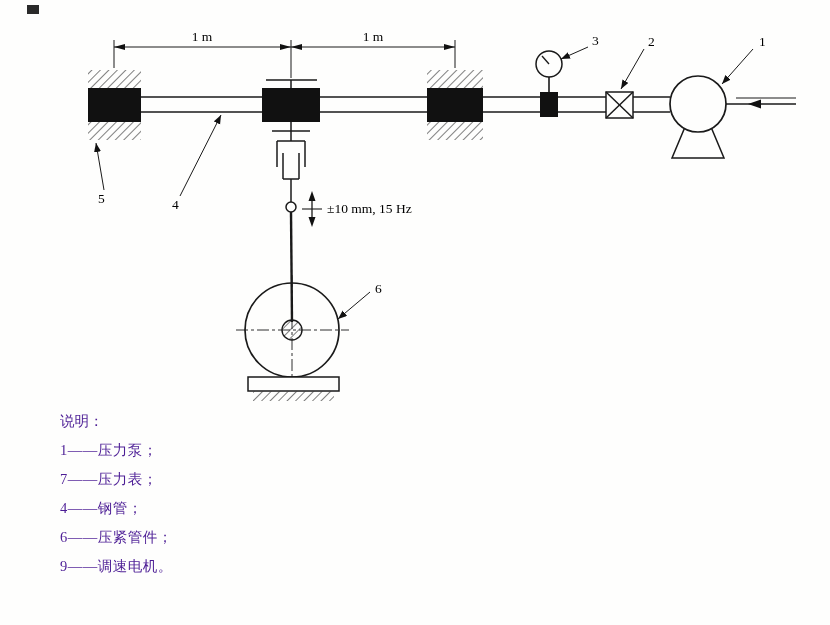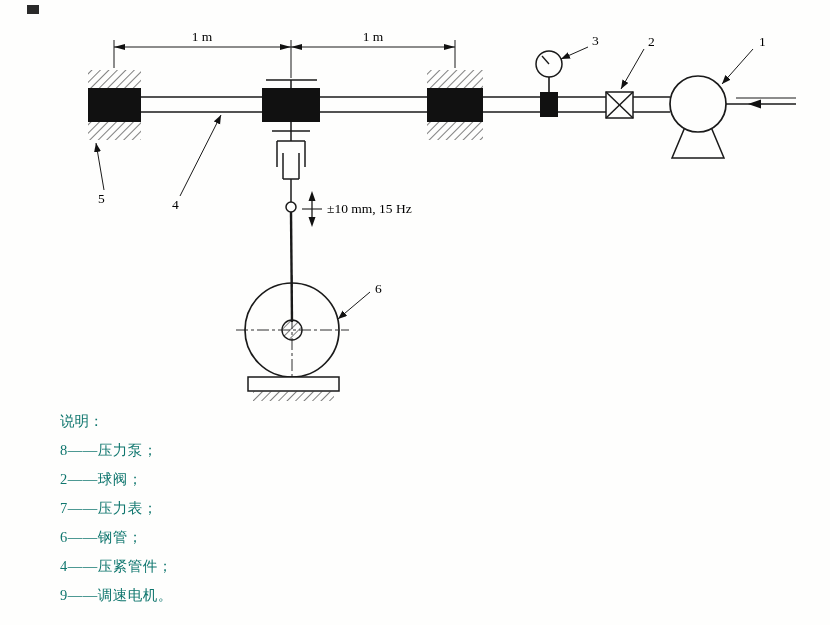--- a/index.html
+++ b/index.html
@@ -9,21 +9,21 @@
     background:#fefefdff;
     font-family:"Liberation Serif", serif;
     color:#1a1a1a;
     overflow:hidden;
   }
   svg { position:absolute; left:0; top:0; }
   .legend {
     position:absolute;
     left:60px; top:412px;
     font-size:14.5px;
-    color:#0f766e;
+    color:#4c1d95;
   }
   .legend-title { margin:0 0 10px 0; }
   .legend-item  { margin:0 0 10px 0; line-height:19px; letter-spacing:0.5px; }
   .speck {
     position:absolute; left:27px; top:5px;
     width:12px; height:9px; background:#2a2a2a;
   }
 </style>
 </head>
 <body>
@@ -151,21 +151,20 @@
     <text x="759" y="46" font-size="13.5">1</text>
     <text x="648" y="46" font-size="13.5">2</text>
     <text x="592" y="45" font-size="13.5">3</text>
     <text x="98" y="203" font-size="13.5">5</text>
     <text x="172" y="209" font-size="13.5">4</text>
     <text x="375" y="293" font-size="13.5">6</text>
   </svg>
 
   <div class="legend">
     <div class="legend-title">说明：</div>
-    <div class="legend-item">8——压力泵；</div>
-    <div class="legend-item">2——球阀；</div>
+    <div class="legend-item">1——压力泵；</div>
     <div class="legend-item">7——压力表；</div>
-    <div class="legend-item">6——钢管；</div>
-    <div class="legend-item">4——压紧管件；</div>
+    <div class="legend-item">4——钢管；</div>
+    <div class="legend-item">6——压紧管件；</div>
     <div class="legend-item">9——调速电机。</div>
   </div>
 
 </div>
 
 </body></html>

